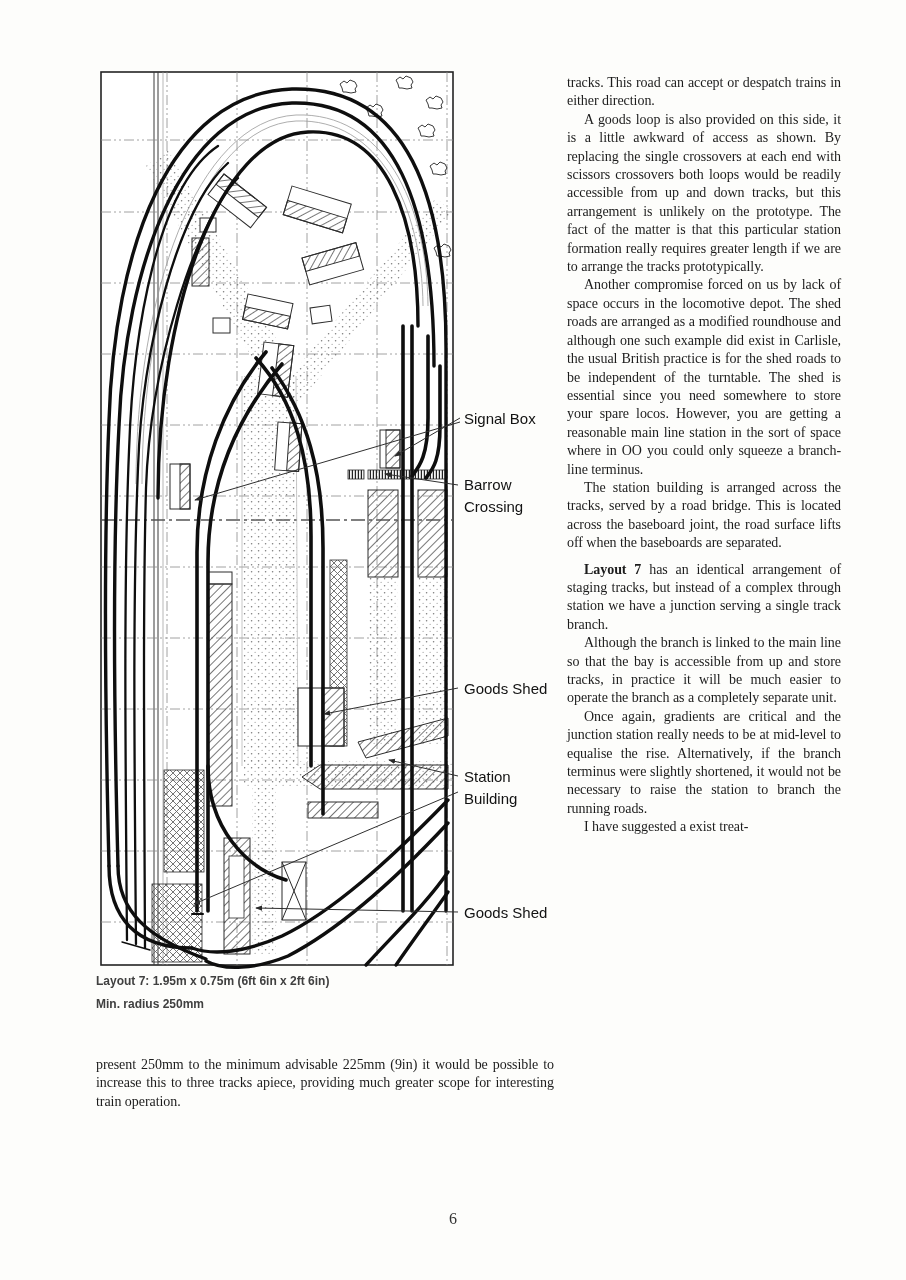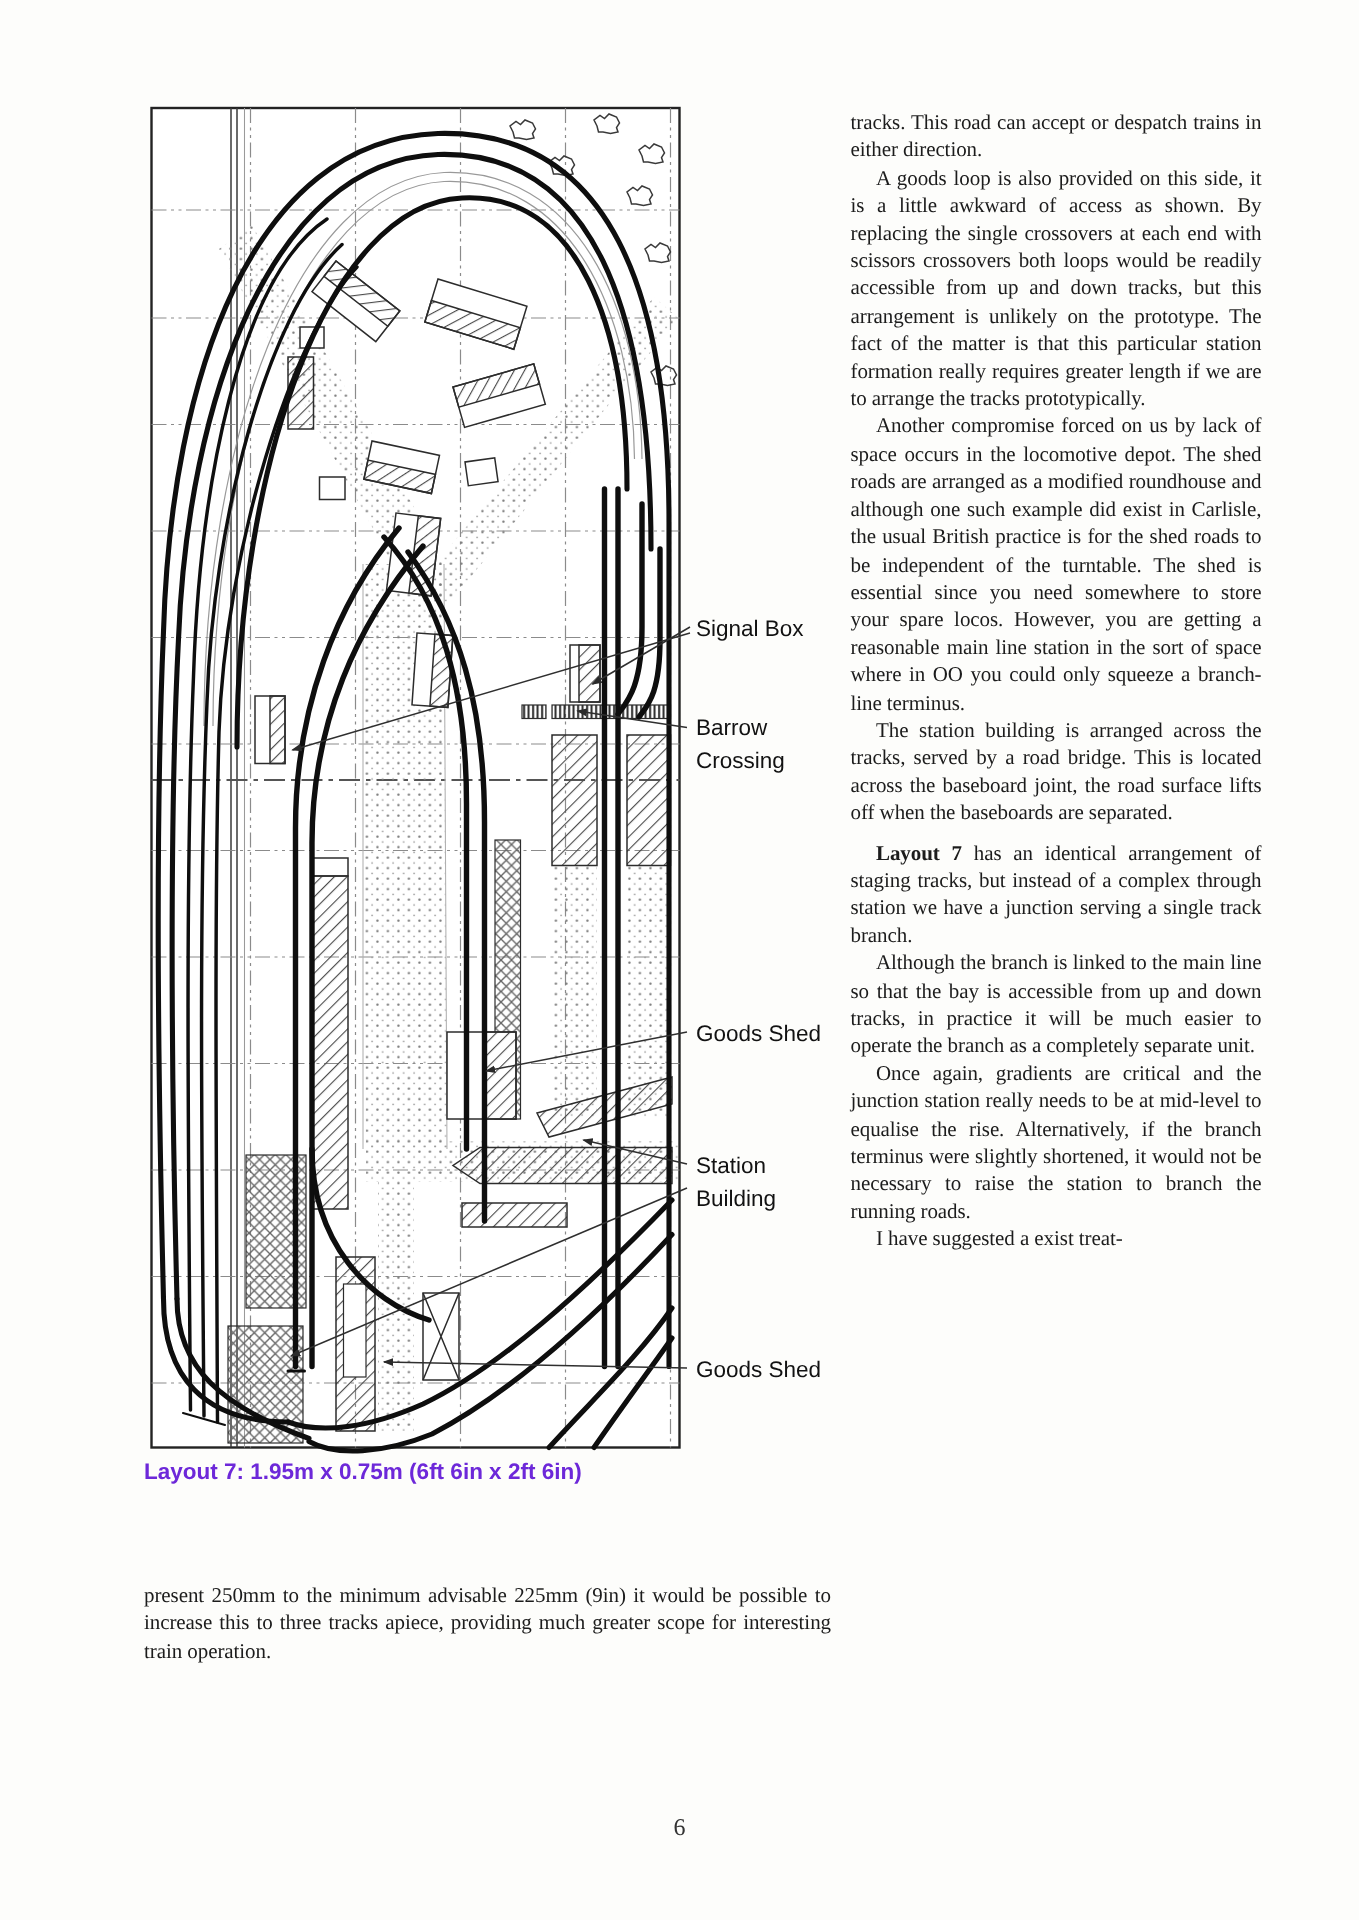--- a/index.html
+++ b/index.html
@@ -5,21 +5,21 @@
   html,body{margin:0;padding:0;background:#e8e8e6;}
   .page{
     position:relative;width:906px;height:1280px;margin:0 auto;
     background:#fdfdfb;color:#1c1c1c;overflow:hidden;
     font-family:"Liberation Serif", serif;
   }
   .figure-svg{position:absolute;left:96px;top:66px;}
   .caption{
     position:absolute;left:96px;top:970px;width:420px;
     font-family:"Liberation Sans", sans-serif;font-weight:bold;
-    font-size:15px;line-height:23px;color:#6d28d9;
+    font-size:12px;line-height:23px;color:#404040;
   }
   .col{position:absolute;text-align:justify;}
   .col p{margin:0;font-size:14px;line-height:18.4px;letter-spacing:-0.05px;}
   .col p.indent{text-indent:17px;}
   .col p.gap{margin-top:8px;}
   .left-col{left:96px;top:1044px;width:458px;margin-top:12px;}
   .right-col{left:567px;top:74px;width:274px;}
   .bold-lead{font-weight:bold;}
   .page-number{
     position:absolute;left:0;top:1210px;width:906px;text-align:center;
@@ -241,32 +241,33 @@
       <text x="368" y="446">Crossing</text>
       <text x="368" y="628">Goods Shed</text>
       <text x="368" y="716">Station</text>
       <text x="368" y="738">Building</text>
       <text x="368" y="852">Goods Shed</text>
     </g>
   </svg>
 
   <div class="caption">
     <div>Layout 7: 1.95m x 0.75m (6ft 6in x 2ft 6in)</div>
+    <div>Min. radius 250mm</div>
   </div>
 
   <div class="col left-col">
     <p class="para">present 250mm to the minimum advisable 225mm (9in) it would be possible to increase this to three tracks apiece, providing much greater scope for interesting train operation.</p>
   </div>
 
   <div class="col right-col">
     <p class="para">tracks. This road can accept or despatch trains in either direction.</p>
     <p class="para indent">A goods loop is also provided on this side, it is a little awkward of access as shown. By replacing the single crossovers at each end with scissors crossovers both loops would be readily accessible from up and down tracks, but this arrangement is unlikely on the prototype. The fact of the matter is that this particular station formation really requires greater length if we are to arrange the tracks prototypically.</p>
     <p class="para indent">Another compromise forced on us by lack of space occurs in the locomotive depot. The shed roads are arranged as a modified roundhouse and although one such example did exist in Carlisle, the usual British practice is for the shed roads to be independent of the turntable. The shed is essential since you need somewhere to store your spare locos. However, you are getting a reasonable main line station in the sort of space where in OO you could only squeeze a branch-line terminus.</p>
     <p class="para indent">The station building is arranged across the tracks, served by a road bridge. This is located across the baseboard joint, the road surface lifts off when the baseboards are separated.</p>
     <p class="para indent gap"><span class="bold-lead">Layout 7</span><span> has an identical arrangement of staging tracks, but instead of a complex through station we have a junction serving a single track branch.</span></p>
-    <p class="para indent">Although the branch is linked to the main line so that the bay is accessible from up and down tracks, in practice it will be much easier to operate the branch as a completely separate unit.</p>
+    <p class="para indent">Although the branch is linked to the main line so that the bay is accessible from up and store tracks, in practice it will be much easier to operate the branch as a completely separate unit.</p>
     <p class="para indent">Once again, gradients are critical and the junction station really needs to be at mid-level to equalise the rise. Alternatively, if the branch terminus were slightly shortened, it would not be necessary to raise the station to branch the running roads.</p>
     <p class="para indent">I have suggested a exist treat-</p>
   </div>
 
   <div class="page-number">6</div>
 
 </div>
 
 </body></html>

